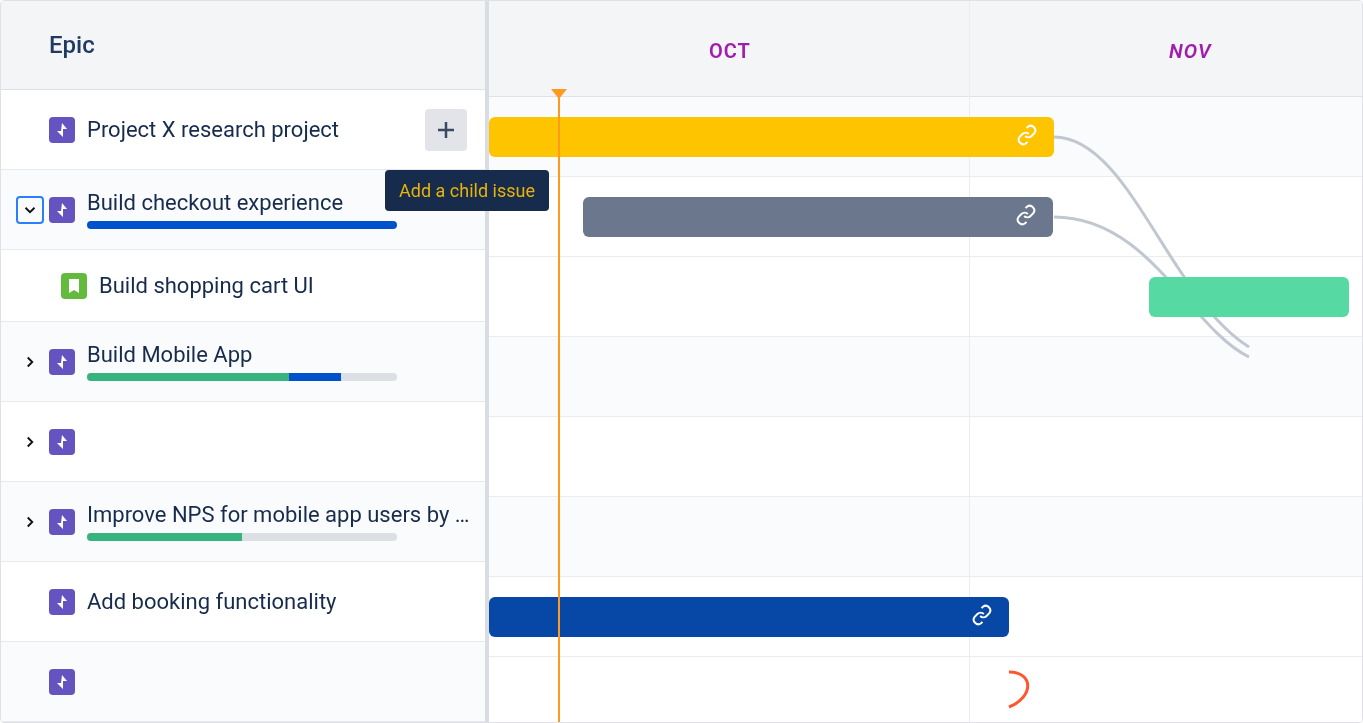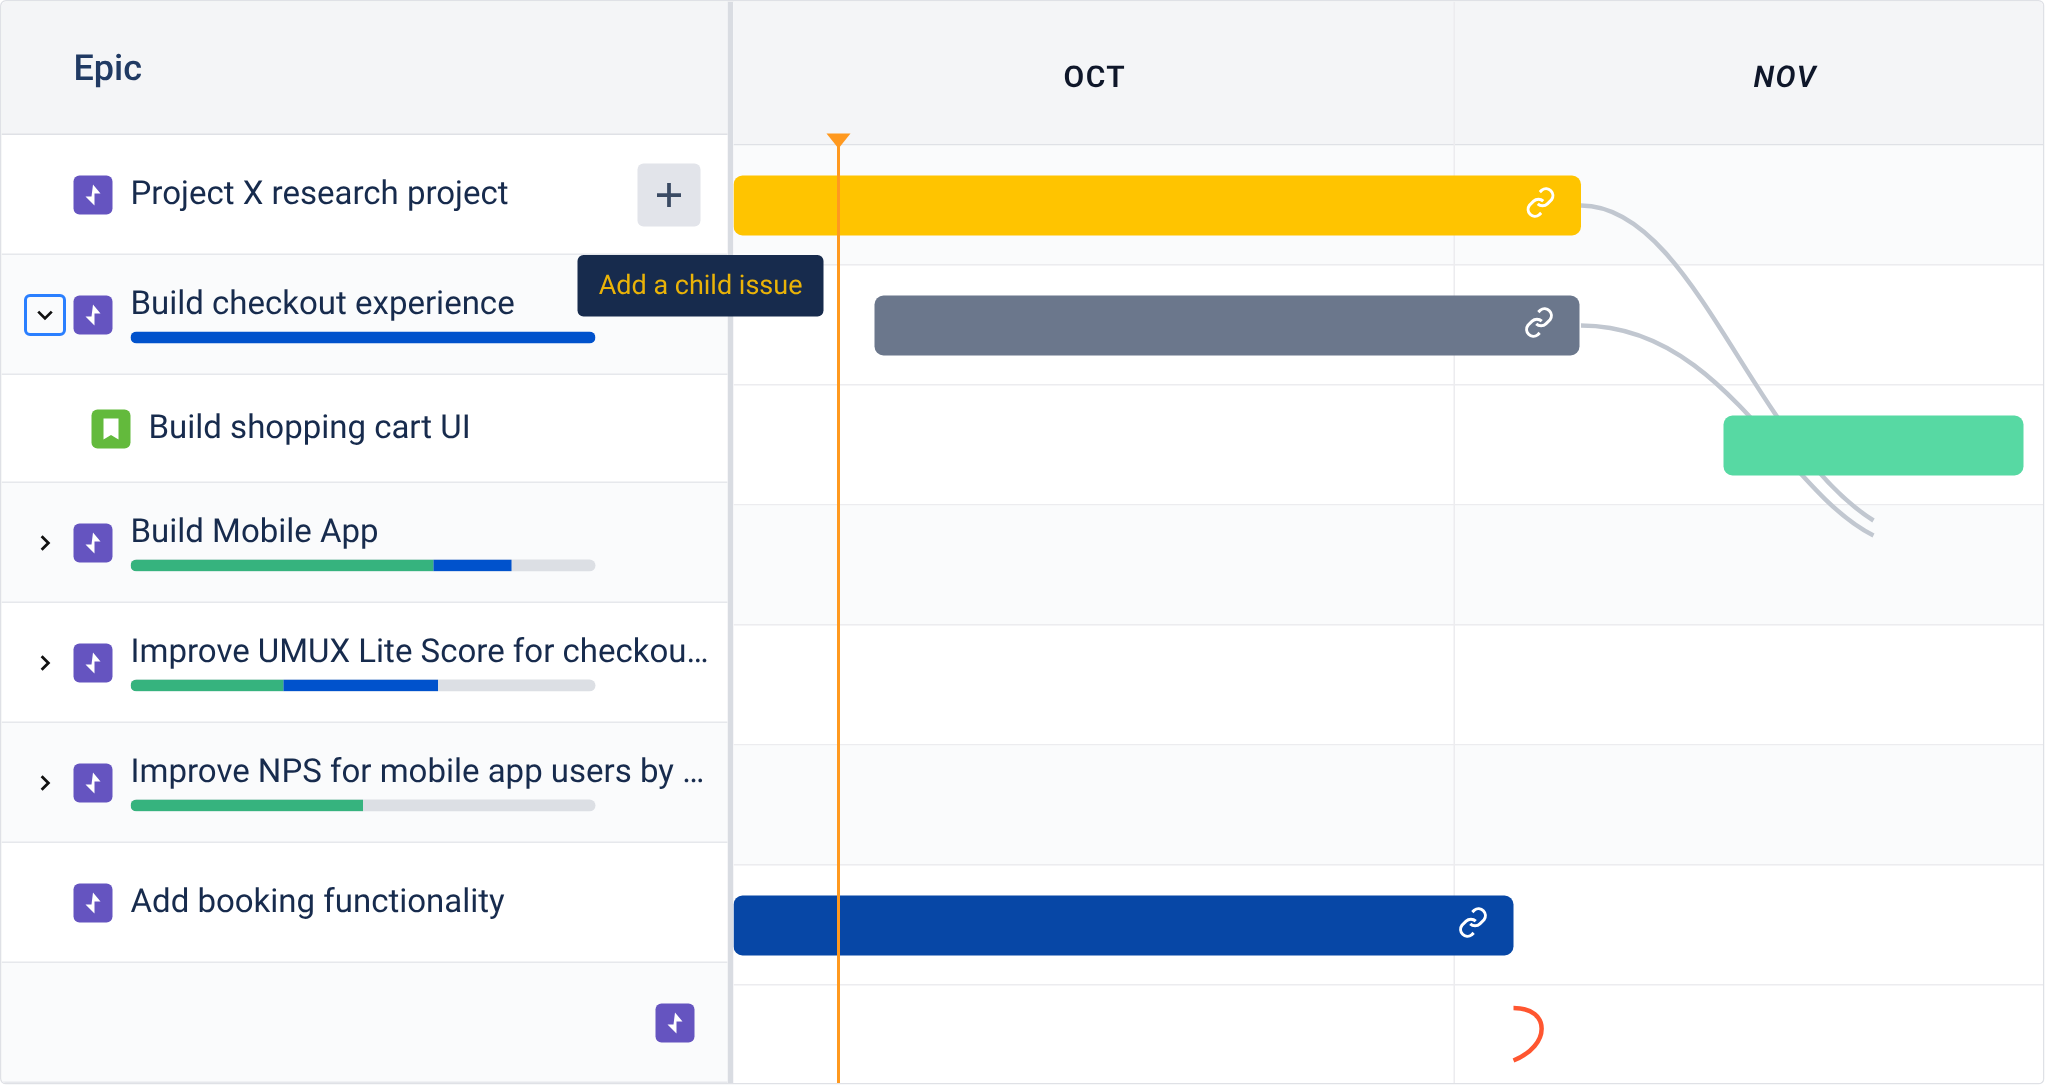--- a/index.html
+++ b/index.html
@@ -42,21 +42,20 @@
   .epic-rows { display: flex; flex-direction: column; }
   .epic-row {
     height: 80px;
     border-bottom: 1px solid #e6e8ec;
     display: flex;
     align-items: center;
     padding-left: 10px;
     padding-right: 10px;
     position: relative;
     background: #fafbfc;
-    justify-content: space-between;
   }
   .epic-row.alt { background: #fff; }
   .epand-col {
     width: 38px;
     display: flex;
     justify-content: center;
     align-items: center;
   }
   .chevron {
     width: 28px; height: 28px;
@@ -139,21 +138,21 @@
   .timeline-header {
     height: 96px;
     border-bottom: 1px solid #dfe1e6;
     background: #f4f5f7;
     position: relative;
     display:flex;
   }
   .month-label {
     position:absolute;
     top: 38px;
-    color:#0f172a;
+    color:#a21caf;
     font-size: 20px;
     letter-spacing: 1px;
     font-weight: 600;
   }
   .col-divider {
     position:absolute;
     top:0; bottom:0;
     width:1px;
     background:#ececef;
     z-index:1;
@@ -308,27 +307,20 @@
             <div class="chevron">
               <svg viewBox="0 0 24 24">
                 <polyline points="9 6 15 12 9 18"></polyline>
               </svg>
             </div>
           </div>
           <div class="icon-box icon-epic">
             <svg viewBox="0 0 16 16">
               <path d="M8 1 L13 7 L9 7 L9 15 L3 9 L7 9 Z"></path>
             </svg>
-          </div>
-          <div class="row-text-wrap">
-            <div class="row-text">Improve UMUX Lite Score for checkou…</div>
-            <div class="progress-bar" style="width: 310px;">
-              <div class="seg green" style="width: 33%;"></div>
-              <div class="seg blue" style="width: 33%;"></div>
-            </div>
           </div>
         </div>
         <div class="epic-row">
           <div class="epand-col">
             <div class="chevron">
               <svg viewBox="0 0 24 24">
                 <polyline points="9 6 15 12 9 18"></polyline>
               </svg>
             </div>
           </div>

